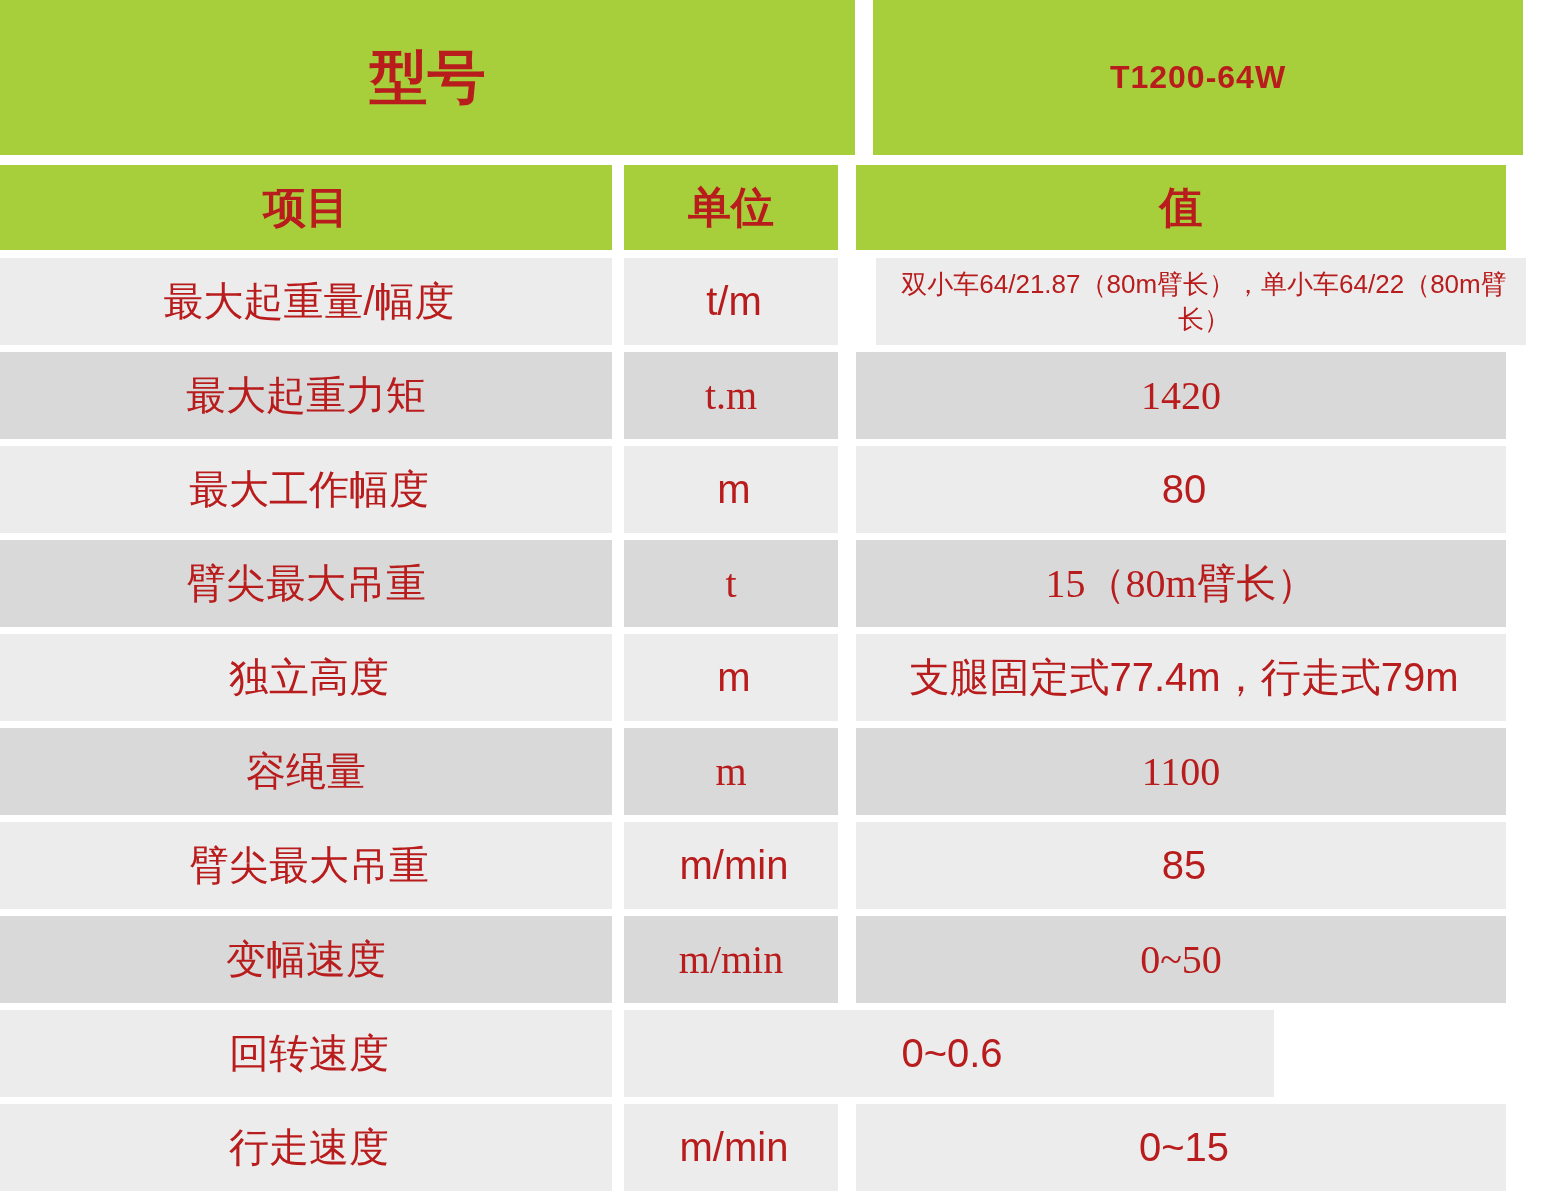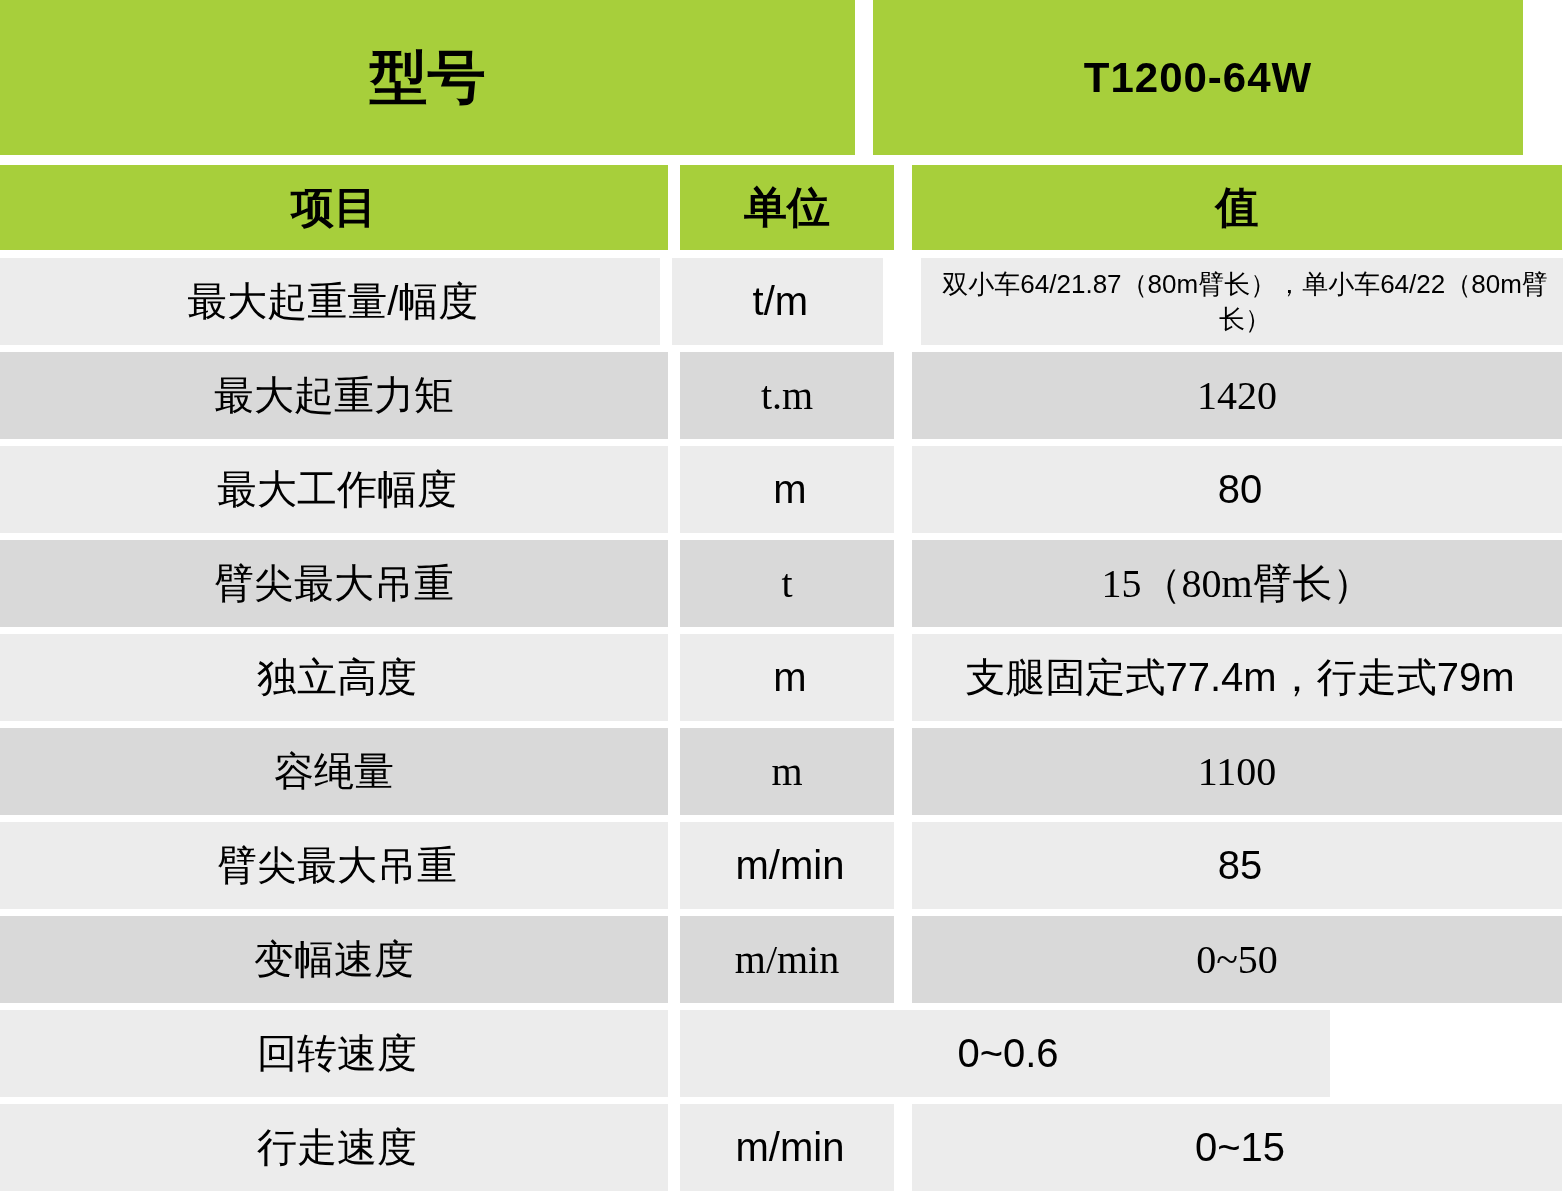--- a/index.html
+++ b/index.html
@@ -2,43 +2,43 @@
 <html><head>
 <meta charset="utf-8">
 <style>
   html, body { margin: 0; padding: 0; background: #ffffff; }
   .spec-table {
     width: 1563px;
     height: 1193px;
     background: #ffffff;
     overflow: hidden;
     font-family: "Liberation Sans", "DejaVu Sans", sans-serif;
-    color: #000000;
+    color: #b91c1c;
   }
   .row { display: flex; }
   .cell {
     display: flex;
     align-items: center;
     justify-content: center;
     text-align: center;
     box-sizing: border-box;
     padding: 0 10px;
   }
   .green { background: #a7cf3b; }
 
   
   .header1 { height: 155px; margin-bottom: 10px; }
   .model-label { width: 855px; margin-right: 18px; font-size: 58px; font-weight: 700; }
-  .model-value { width: 650px; font-size: 42px; font-weight: 700; letter-spacing: 1px; }
+  .model-value { width: 650px; font-size: 32px; font-weight: 700; letter-spacing: 1px; }
 
   
   .header2 { height: 85px; margin-bottom: 8px; font-size: 43px; font-weight: 700; }
 
   
-  .c1 { width: 668px; margin-right: 12px; text-align: center; }
+  .c1 { width: 612px; margin-right: 12px; text-align: center; }
   .c2 { width: 214px; margin-right: 18px; }
   .c3 { width: 650px; }
 
   
   .data { height: 87px; margin-bottom: 7px; font-size: 40px; font-weight: 400; }
   .data:last-child { margin-bottom: 0; }
   .data.light .cell { background: #ececec; padding-left: 16px; }
   .data.dark  .cell { background: #d9d9d9; font-family: Liberation Serif, serif; }
   .small-value { font-size: 26px; font-weight: 400; margin-left: 20px; }
 </style>

